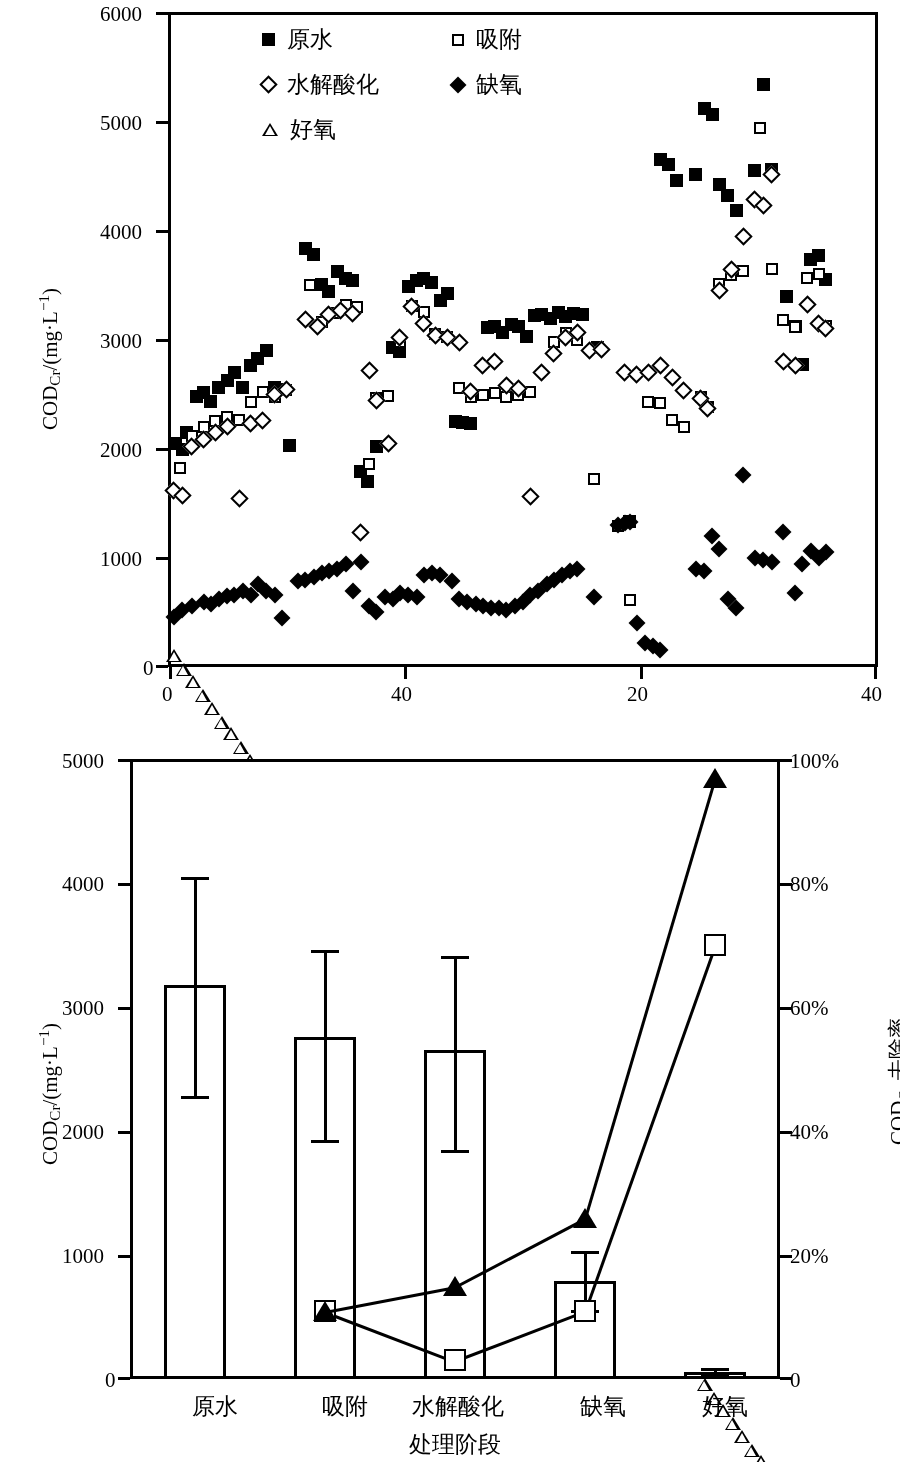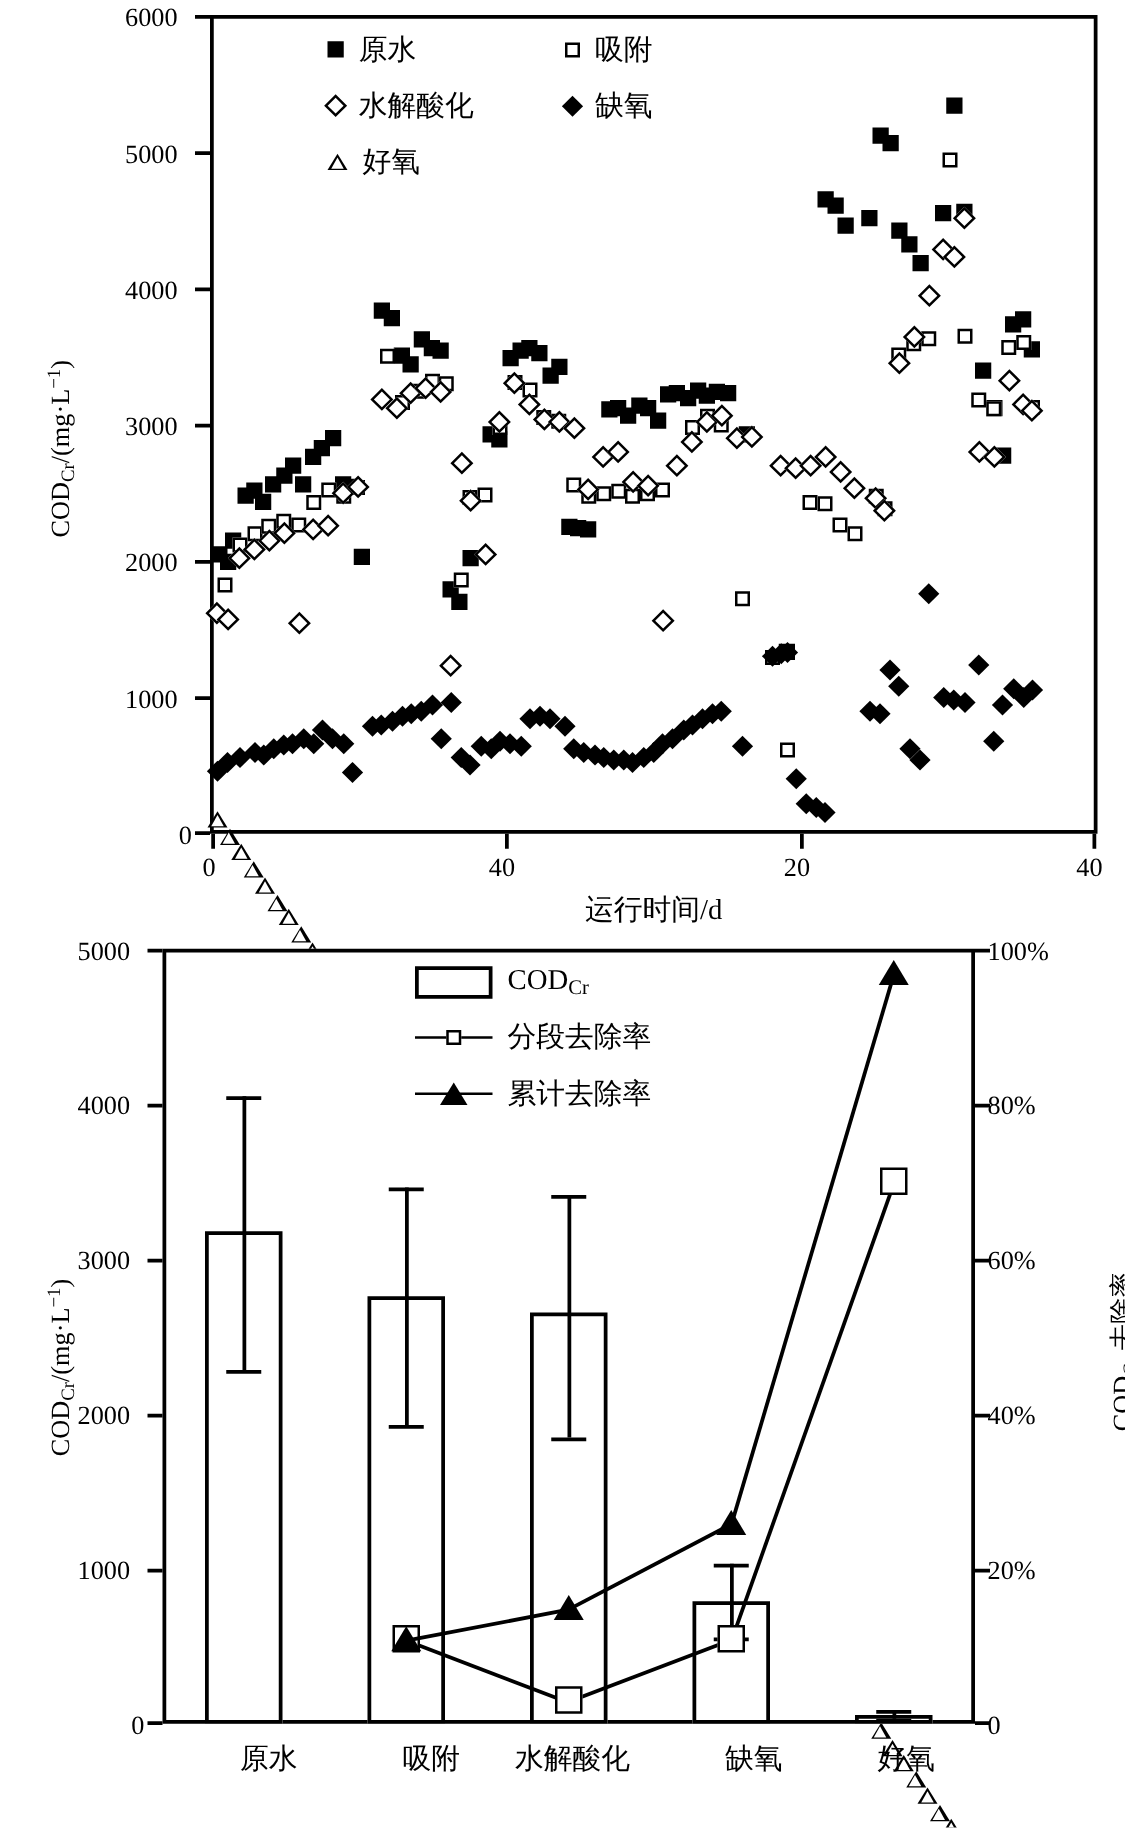--- a/index.html
+++ b/index.html
@@ -42,21 +42,20 @@
 
 <div class="page">
 
   <div class="chart" id="top-chart" style="left:0;top:0;width:900px;height:745px;">
     <div class="plot" id="top-plot" style="left:168px;top:12px;width:710px;height:655px;"></div>
 
     <div class="vlabel" style="left:36px;top:430px;transform:rotate(-90deg);">
       <span>COD</span><span class="sub">Cr</span><span>/(mg·L</span><span class="sup">−1</span><span>)</span>
     </div>
 
-    <div class="axis-label" style="left:368px;top:712px;width:310px;font-size:23px;">运行时间/d</div>
 
     <div class="tick-label" style="left:100px;top:2px;">6000</div>
     <div class="tick-label" style="left:100px;top:111px;">5000</div>
     <div class="tick-label" style="left:100px;top:220px;">4000</div>
     <div class="tick-label" style="left:100px;top:329px;">3000</div>
     <div class="tick-label" style="left:100px;top:438px;">2000</div>
     <div class="tick-label" style="left:100px;top:547px;">1000</div>
     <div class="tick-label" style="left:143px;top:656px;">0</div>
 
     <div class="tick" style="left:156px;top:12px;width:12px;height:3px;"></div>
@@ -427,20 +426,21 @@
 
   <div class="chart" id="bot-chart" style="left:0;top:745px;width:900px;height:717px;">
     <div class="plot" id="bot-plot" style="left:130px;top:14px;width:650px;height:620px;"></div>
 
     <div class="vlabel" style="left:36px;top:420px;transform:rotate(-90deg);">
       <span>COD</span><span class="sub">Cr</span><span>/(mg·L</span><span class="sup">−1</span><span>)</span>
     </div>
     <div class="vlabel" style="left:884px;top:400px;transform:rotate(-90deg);">
       <span>COD</span><span class="sub">Cr</span><span> 去除率</span>
     </div>
+    <div class="axis-label" style="left:300px;top:684px;width:310px;font-size:23px;">处理阶段</div>
 
     <div class="tick-label" style="left:62px;top:4px;">5000</div>
     <div class="tick-label" style="left:62px;top:127px;">4000</div>
     <div class="tick-label" style="left:62px;top:251px;">3000</div>
     <div class="tick-label" style="left:62px;top:375px;">2000</div>
     <div class="tick-label" style="left:62px;top:499px;">1000</div>
     <div class="tick-label" style="left:105px;top:623px;">0</div>
 
     <div class="tick" style="left:118px;top:14px;width:12px;height:3px;"></div>
     <div class="tick" style="left:118px;top:138px;width:12px;height:3px;"></div>
@@ -462,40 +462,20 @@
     <div class="tick" style="left:780px;top:386px;width:12px;height:3px;"></div>
     <div class="tick" style="left:780px;top:510px;width:12px;height:3px;"></div>
     <div class="tick" style="left:780px;top:632px;width:12px;height:3px;"></div>
 
     <div class="tick-label" style="left:192px;top:646px;font-size:23px;">原水</div>
     <div class="tick-label" style="left:322px;top:646px;font-size:23px;">吸附</div>
     <div class="tick-label" style="left:412px;top:646px;font-size:23px;">水解酸化</div>
     <div class="tick-label" style="left:580px;top:646px;font-size:23px;">缺氧</div>
     <div class="tick-label" style="left:702px;top:646px;font-size:23px;">好氧</div>
 
-    <div class="legend" style="left:332px;top:26px;">
-      <div class="legend-item" style="margin-bottom:14px;">
-        <span style="display:inline-block;width:62px;height:26px;border:3px solid #000;background:#fff;box-sizing:border-box;"></span>
-        <span class="lbl"><span>COD</span><span class="sub">Cr</span></span>
-      </div>
-      <div class="legend-item" style="margin-bottom:14px;">
-        <span style="display:inline-block;position:relative;width:62px;height:22px;">
-          <span style="position:absolute;left:0;top:10px;width:62px;height:2.5px;background:#000;"></span>
-          <span class="m-sq-o" style="position:absolute;left:25px;top:5px;"></span>
-        </span>
-        <span class="lbl">分段去除率</span>
-      </div>
-      <div class="legend-item">
-        <span style="display:inline-block;position:relative;width:62px;height:22px;">
-          <span style="position:absolute;left:0;top:10px;width:62px;height:2.5px;background:#000;"></span>
-          <span class="m-tr-f" style="position:absolute;left:20px;top:2px;"></span>
-        </span>
-        <span class="lbl">累计去除率</span>
-      </div>
-    </div>
 
     <div id="bar-layer">
         <div class="bar" style="left: 164px; top: 239.68px; width: 62px; height: 394.32px;"></div>
         <div class="errbar" style="left: 193.5px; top: 131.8px; height: 219.48px;"></div>
         <div class="errcap" style="left: 181px; top: 131.8px; width: 28px;"></div>
         <div class="errcap" style="left: 181px; top: 351.28px; width: 28px;"></div>
         <div class="bar" style="left: 294px; top: 291.76px; width: 62px; height: 342.24px;"></div>
         <div class="errbar" style="left: 323.5px; top: 204.96px; height: 189.72px;"></div>
         <div class="errcap" style="left: 311px; top: 204.96px; width: 28px;"></div>
         <div class="errcap" style="left: 311px; top: 394.68px; width: 28px;"></div>

